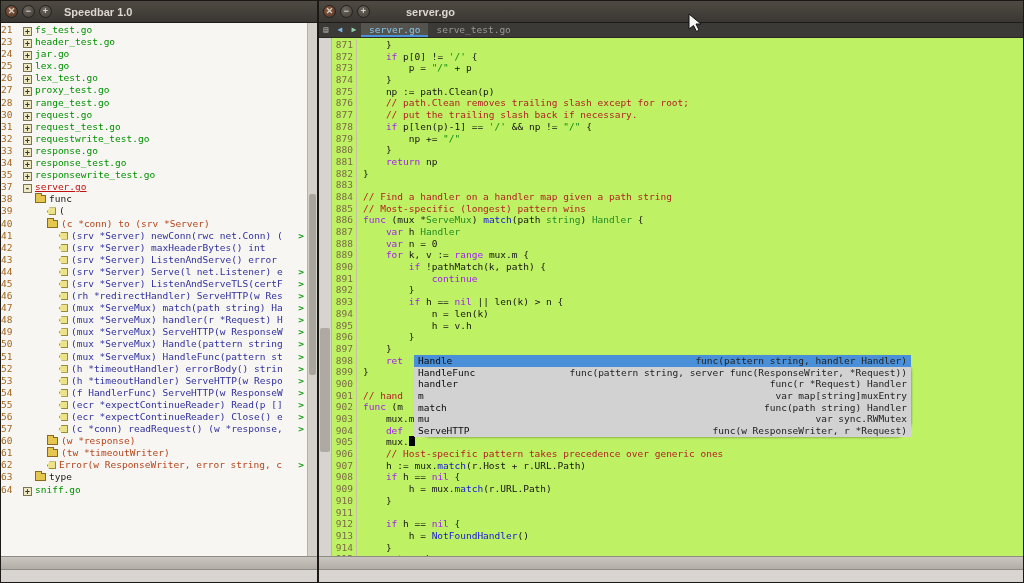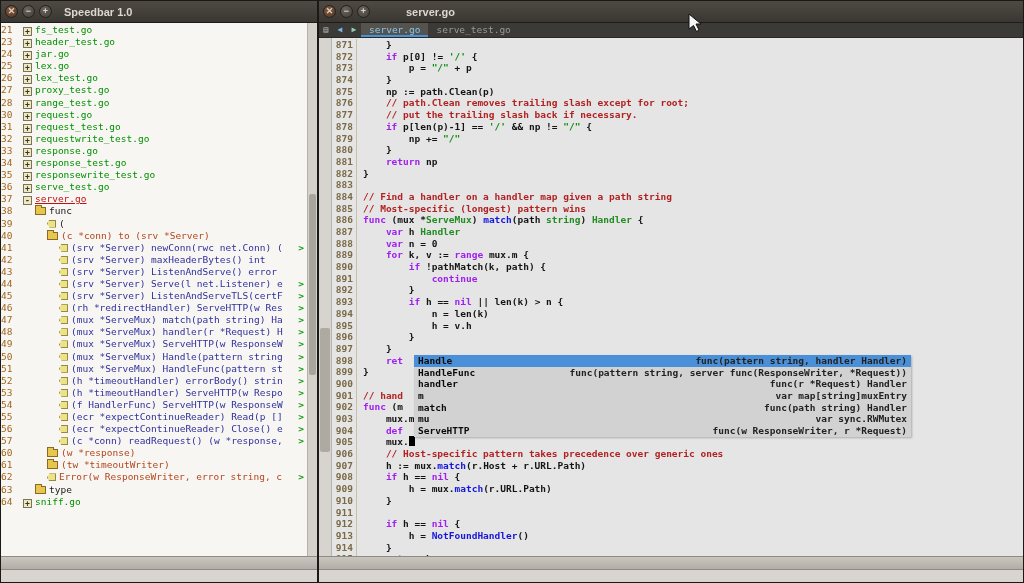--- a/index.html
+++ b/index.html
@@ -56,36 +56,36 @@
   .st-plain { color:#1a1a1a; }
   .st-group { color:#b5451b; }
   .st-tag { color:#30309d; }
   .sb-trunc { position:absolute; right:2px; top:0; color:#0b9b0b; font-weight:bold; }
   .sb-scroll { position:absolute; right:0; top:0; bottom:0; width:10px; background:#d4d0ca;
                border-left:1px solid #b4b0aa; }
   .sb-scroll .thumb { position:absolute; left:1px; right:1px; top:32%; height:34%;
                background:#a9a49c; border-radius:2px; }
 
   
-  .ed-body { position:relative; flex:1 1 auto; background:#e5e5e5; overflow:hidden;font-weight:bold; }
+  .ed-body { position:relative; flex:1 1 auto; background:#bef264; overflow:hidden; }
   .ed-scroll { position:absolute; left:0; top:0; bottom:0; width:13px; background:#d7d3cf;
                border-right:1px solid #b8b4ae; }
   .ed-scroll .thumb { position:absolute; left:1px; right:1px; top:56%; height:24%;
                background:#aeaaa2; border-radius:2px; }
   .ed-wrap { position:absolute; left:14px; top:1px; right:0; bottom:0; overflow:hidden; }
   .ed-line { height:11.7px; line-height:11.7px; font-size:9.5px; white-space:pre; }
   .ed-num { display:inline-block; width:24px; text-align:right; color:#7a6a45;
             border-right:1px solid #c9c0a8; padding-right:3px; margin-right:6px; }
   .sg-n { color:#141414; } .sg-k { color:#a020f0; } .sg-c { color:#b22222; }
   .sg-s { color:#0e8c0e; } .sg-t { color:#228b22; } .sg-f { color:#1515dd; }
   .sg-cur { display:inline-block; width:6px; height:10px; background:#000; vertical-align:-1px; }
 
   
   .ac-popup { position:absolute; left:81px; width:497px; z-index:5;
-              box-shadow:1px 1px 2px rgba(0,0,0,.25); }
+              box-shadow:1px 1px 2px rgba(0,0,0,.25);border-radius:17px; }
   .ac-row { height:11.7px; line-height:11.7px; font-size:9.5px; display:flex;
             justify-content:space-between; background:#d2d2d2; padding:0 4px; white-space:pre; }
   .ac-row.sel { background:#4a90d9; }
   .ac-name { color:#0a0a0a; } .ac-sig { color:#222; }
 
   
   .modeline { height:14px; flex:0 0 14px; background:linear-gradient(#c9c5bf,#b2aea7);
               border-top:1px solid #8f8b84; border-bottom:1px solid #8f8b84;
               font-size:9.5px; line-height:12px; color:#111; white-space:pre; overflow:hidden; }
   .modeline .red { color:#c00000; font-weight:bold; }
@@ -115,21 +115,20 @@
           <div class="sb-row"><span class="sb-num">25</span><span class="sb-ind" style="width: 0px;"></span><span class="sb-ic ic-plus">+</span><span class="sb-lab st-file">lex.go</span></div>
           <div class="sb-row"><span class="sb-num">26</span><span class="sb-ind" style="width: 0px;"></span><span class="sb-ic ic-plus">+</span><span class="sb-lab st-file">lex_test.go</span></div>
           <div class="sb-row"><span class="sb-num">27</span><span class="sb-ind" style="width: 0px;"></span><span class="sb-ic ic-plus">+</span><span class="sb-lab st-file">proxy_test.go</span></div>
           <div class="sb-row"><span class="sb-num">28</span><span class="sb-ind" style="width: 0px;"></span><span class="sb-ic ic-plus">+</span><span class="sb-lab st-file">range_test.go</span></div>
           <div class="sb-row"><span class="sb-num">30</span><span class="sb-ind" style="width: 0px;"></span><span class="sb-ic ic-plus">+</span><span class="sb-lab st-file">request.go</span></div>
           <div class="sb-row"><span class="sb-num">31</span><span class="sb-ind" style="width: 0px;"></span><span class="sb-ic ic-plus">+</span><span class="sb-lab st-file">request_test.go</span></div>
           <div class="sb-row"><span class="sb-num">32</span><span class="sb-ind" style="width: 0px;"></span><span class="sb-ic ic-plus">+</span><span class="sb-lab st-file">requestwrite_test.go</span></div>
           <div class="sb-row"><span class="sb-num">33</span><span class="sb-ind" style="width: 0px;"></span><span class="sb-ic ic-plus">+</span><span class="sb-lab st-file">response.go</span></div>
           <div class="sb-row"><span class="sb-num">34</span><span class="sb-ind" style="width: 0px;"></span><span class="sb-ic ic-plus">+</span><span class="sb-lab st-file">response_test.go</span></div>
           <div class="sb-row"><span class="sb-num">35</span><span class="sb-ind" style="width: 0px;"></span><span class="sb-ic ic-plus">+</span><span class="sb-lab st-file">responsewrite_test.go</span></div>
-          <div class="sb-row"><span class="sb-num">36</span><span class="sb-ind" style="width: 0px;"></span><span class="sb-ic ic-plus">+</span><span class="sb-lab st-file">serve_test.go</span></div>
           <div class="sb-row"><span class="sb-num">37</span><span class="sb-ind" style="width: 0px;"></span><span class="sb-ic ic-minus">-</span><span class="sb-lab st-selected">server.go</span></div>
           <div class="sb-row"><span class="sb-num">38</span><span class="sb-ind" style="width: 12px;"></span><span class="sb-ic ic-folder"></span><span class="sb-lab st-plain">func</span></div>
           <div class="sb-row"><span class="sb-num">39</span><span class="sb-ind" style="width: 24px;"></span><span class="sb-ic ic-tag"></span><span class="sb-lab st-plain">(</span></div>
           <div class="sb-row"><span class="sb-num">40</span><span class="sb-ind" style="width: 24px;"></span><span class="sb-ic ic-folder"></span><span class="sb-lab st-group">(c *conn)  to (srv *Server)</span></div>
           <div class="sb-row"><span class="sb-num">41</span><span class="sb-ind" style="width: 36px;"></span><span class="sb-ic ic-tag"></span><span class="sb-lab st-tag">(srv *Server) newConn(rwc net.Conn) (</span><span class="sb-trunc">&gt;</span></div>
           <div class="sb-row"><span class="sb-num">42</span><span class="sb-ind" style="width: 36px;"></span><span class="sb-ic ic-tag"></span><span class="sb-lab st-tag">(srv *Server) maxHeaderBytes() int</span></div>
           <div class="sb-row"><span class="sb-num">43</span><span class="sb-ind" style="width: 36px;"></span><span class="sb-ic ic-tag"></span><span class="sb-lab st-tag">(srv *Server) ListenAndServe() error</span></div>
           <div class="sb-row"><span class="sb-num">44</span><span class="sb-ind" style="width: 36px;"></span><span class="sb-ic ic-tag"></span><span class="sb-lab st-tag">(srv *Server) Serve(l net.Listener) e</span><span class="sb-trunc">&gt;</span></div>
           <div class="sb-row"><span class="sb-num">45</span><span class="sb-ind" style="width: 36px;"></span><span class="sb-ic ic-tag"></span><span class="sb-lab st-tag">(srv *Server) ListenAndServeTLS(certF</span><span class="sb-trunc">&gt;</span></div>
           <div class="sb-row"><span class="sb-num">46</span><span class="sb-ind" style="width: 36px;"></span><span class="sb-ic ic-tag"></span><span class="sb-lab st-tag">(rh *redirectHandler) ServeHTTP(w Res</span><span class="sb-trunc">&gt;</span></div>

